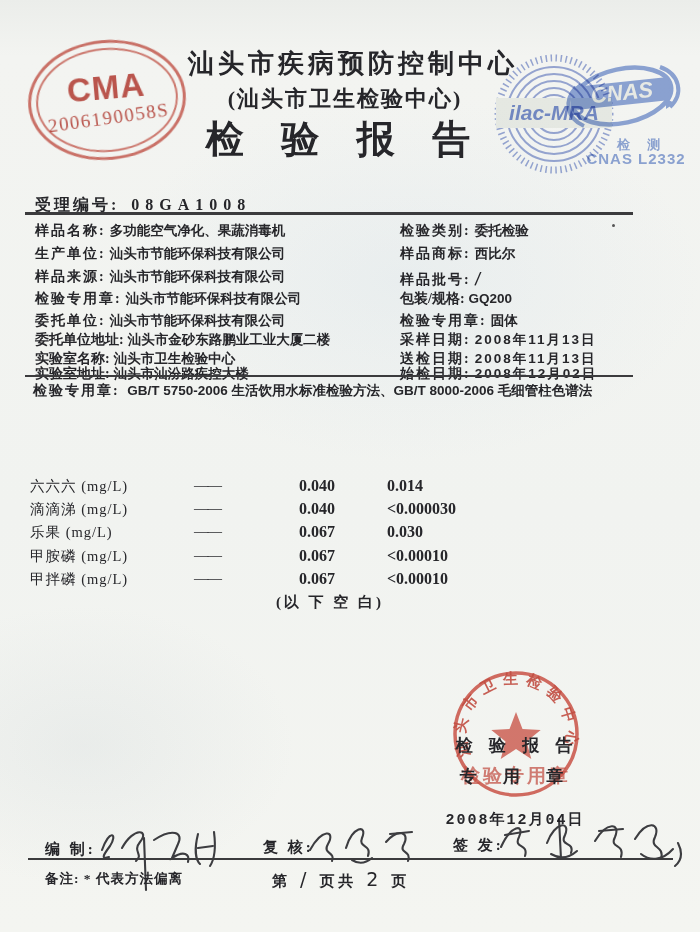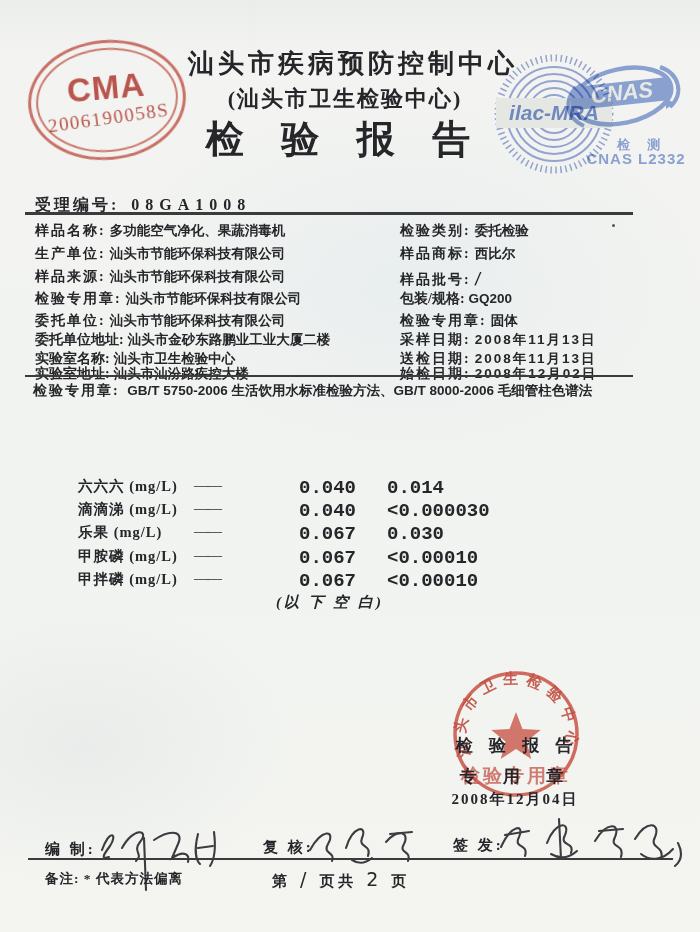--- a/index.html
+++ b/index.html
@@ -37,28 +37,28 @@
   .date{letter-spacing:2px;}
   .hand{font-family:"DejaVu Sans",sans-serif;font-weight:normal;font-size:17px;display:inline-block;transform:rotate(6deg);}
   .basis{left:33px;top:382px;font-size:14px;white-space:nowrap;}
   
   .rrow{position:absolute;left:30px;width:620px;display:grid;grid-template-columns:160px 105px 80px 185px;font-size:14.5px;}
   .rrow .c2{padding-left:4px;letter-spacing:-1px;}
   .rrow .c3{padding-left:4px;}
   .rrow .c4{padding-left:12px;}
   .rhead{font-weight:bold;font-size:15px;}
   .rhead .c2,.rhead .c3,.rhead .c4{letter-spacing:1px;padding-left:0;}
-  .rname{letter-spacing:1px;font-weight:bold;margin-left:48px;}
-  .rv{font-family:Liberation Mono, monospace;font-weight:bold;font-size:19px;}
-  .blankline{left:265px;top:593px;width:130px;text-align:center;font-size:15px;font-weight:bold;letter-spacing:3px;white-space:nowrap;font-style:italic;}
+  .rname{letter-spacing:1px;font-weight:normal;}
+  .rv{font-family:Liberation Serif, serif;font-weight:bold;font-size:16px;}
+  .blankline{left:265px;top:593px;width:130px;text-align:center;font-size:15px;font-weight:bold;letter-spacing:3px;white-space:nowrap;}
   
   .seal-overlay{position:absolute;text-align:center;white-space:nowrap;font-weight:bold;}
   .ol1{left:452px;top:734px;width:130px;font-size:17px;letter-spacing:6px;}
   .ol2{left:452px;top:765px;width:130px;font-size:17px;letter-spacing:11px;}
-  .ol3{left:438px;top:790px;width:154px;font-size:15px;letter-spacing:2px;}
+  .ol3{left:438px;top:810px;width:154px;font-size:15px;letter-spacing:2px;font-family:Liberation Mono, monospace;}
   
   .siglbl{position:absolute;font-size:15px;font-weight:bold;letter-spacing:3px;white-space:nowrap;}
   .note{left:45px;top:870px;font-size:13.5px;font-weight:bold;letter-spacing:1px;white-space:nowrap;}
   .pageno{left:272px;top:868px;font-size:15px;font-weight:bold;white-space:nowrap;display:flex;gap:13px;align-items:baseline;}
   .pn-hand{font-family:"DejaVu Sans",sans-serif;font-size:19px;font-weight:normal;}
   .dot{position:absolute;width:3px;height:3px;border-radius:50%;background:#555;}
 </style>
 </head>
 <body>
 

